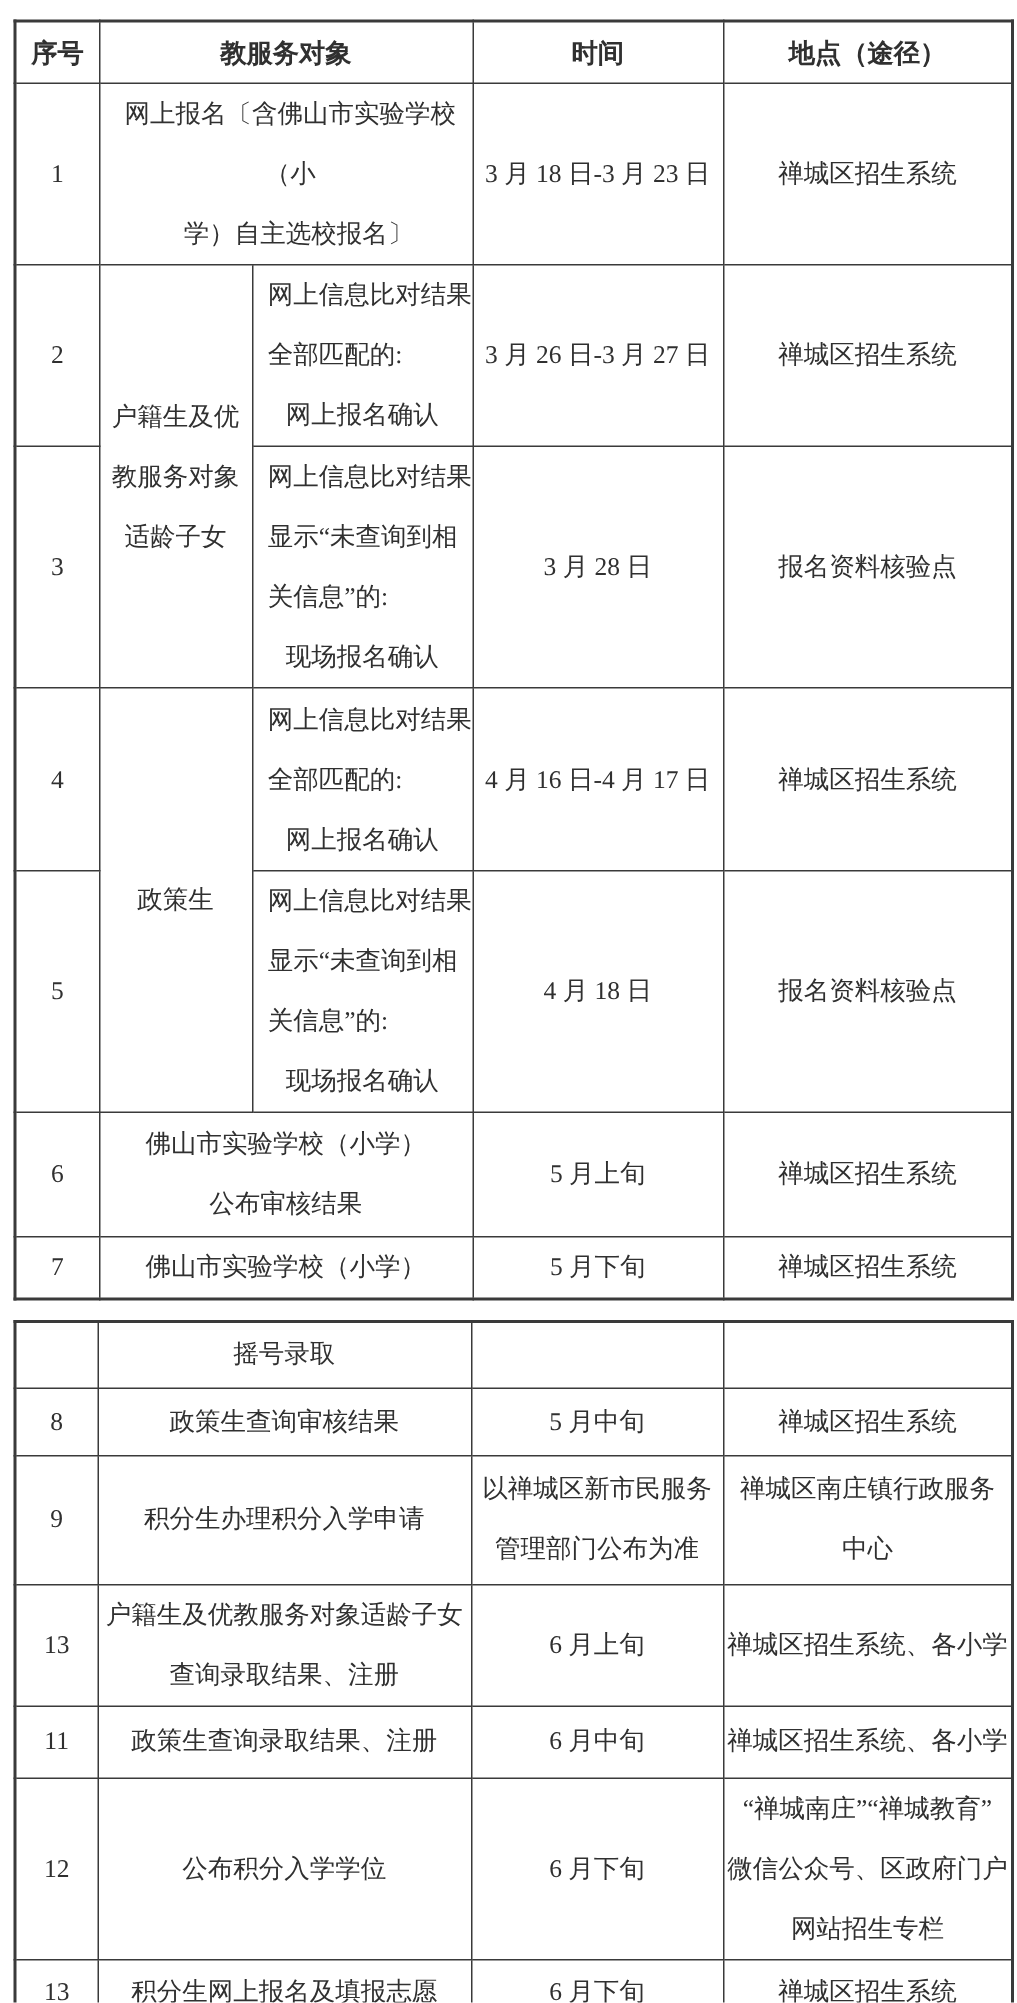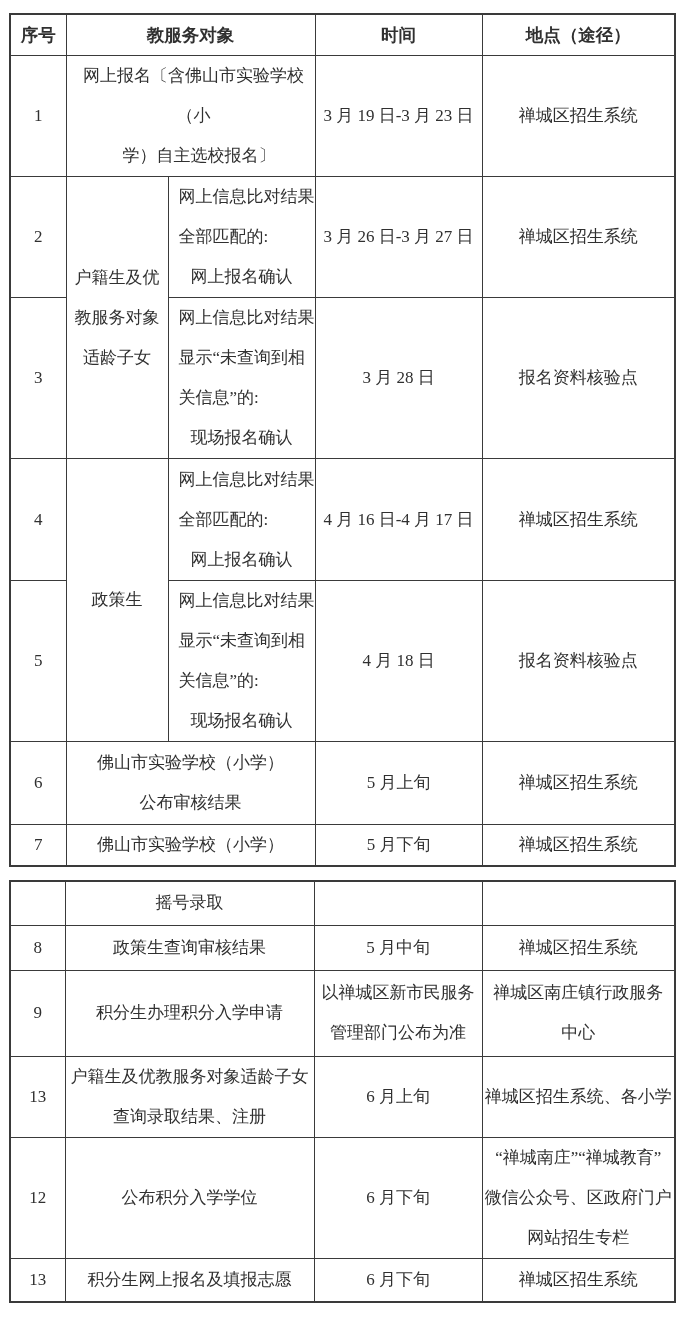--- a/index.html
+++ b/index.html
@@ -82,21 +82,21 @@
       <td class="th">时间</td>
       <td class="th">地点（途径）</td>
     </tr>
 
     <tr class="h-r1">
       <td>1</td>
       <td colspan="2" class="al">
         <div>网上报名〔含佛山市实验学校（小</div>
         <div class="ind">学）自主选校报名〕</div>
       </td>
-      <td>3 月 19 日-3 月 23 日</td>
+      <td>3 月 18 日-3 月 23 日</td>
       <td>禅城区招生系统</td>
     </tr>
 
     <tr class="h-r2">
       <td>2</td>
       <td rowspan="2">
         <div>户籍生及优</div>
         <div>教服务对象</div>
         <div>适龄子女</div>
       </td>
@@ -203,20 +203,26 @@
     <tr class="h2-r10">
       <td>13</td>
       <td>
         <div>户籍生及优教服务对象适龄子女</div>
         <div>查询录取结果、注册</div>
       </td>
       <td>6 月上旬</td>
       <td>禅城区招生系统、各小学</td>
     </tr>
 
+    <tr class="h2-r11">
+      <td>11</td>
+      <td>政策生查询录取结果、注册</td>
+      <td>6 月中旬</td>
+      <td>禅城区招生系统、各小学</td>
+    </tr>
 
     <tr class="h2-r12">
       <td>12</td>
       <td>公布积分入学学位</td>
       <td>6 月下旬</td>
       <td>
         <div>“禅城南庄”“禅城教育”</div>
         <div>微信公众号、区政府门户</div>
         <div>网站招生专栏</div>
       </td>

